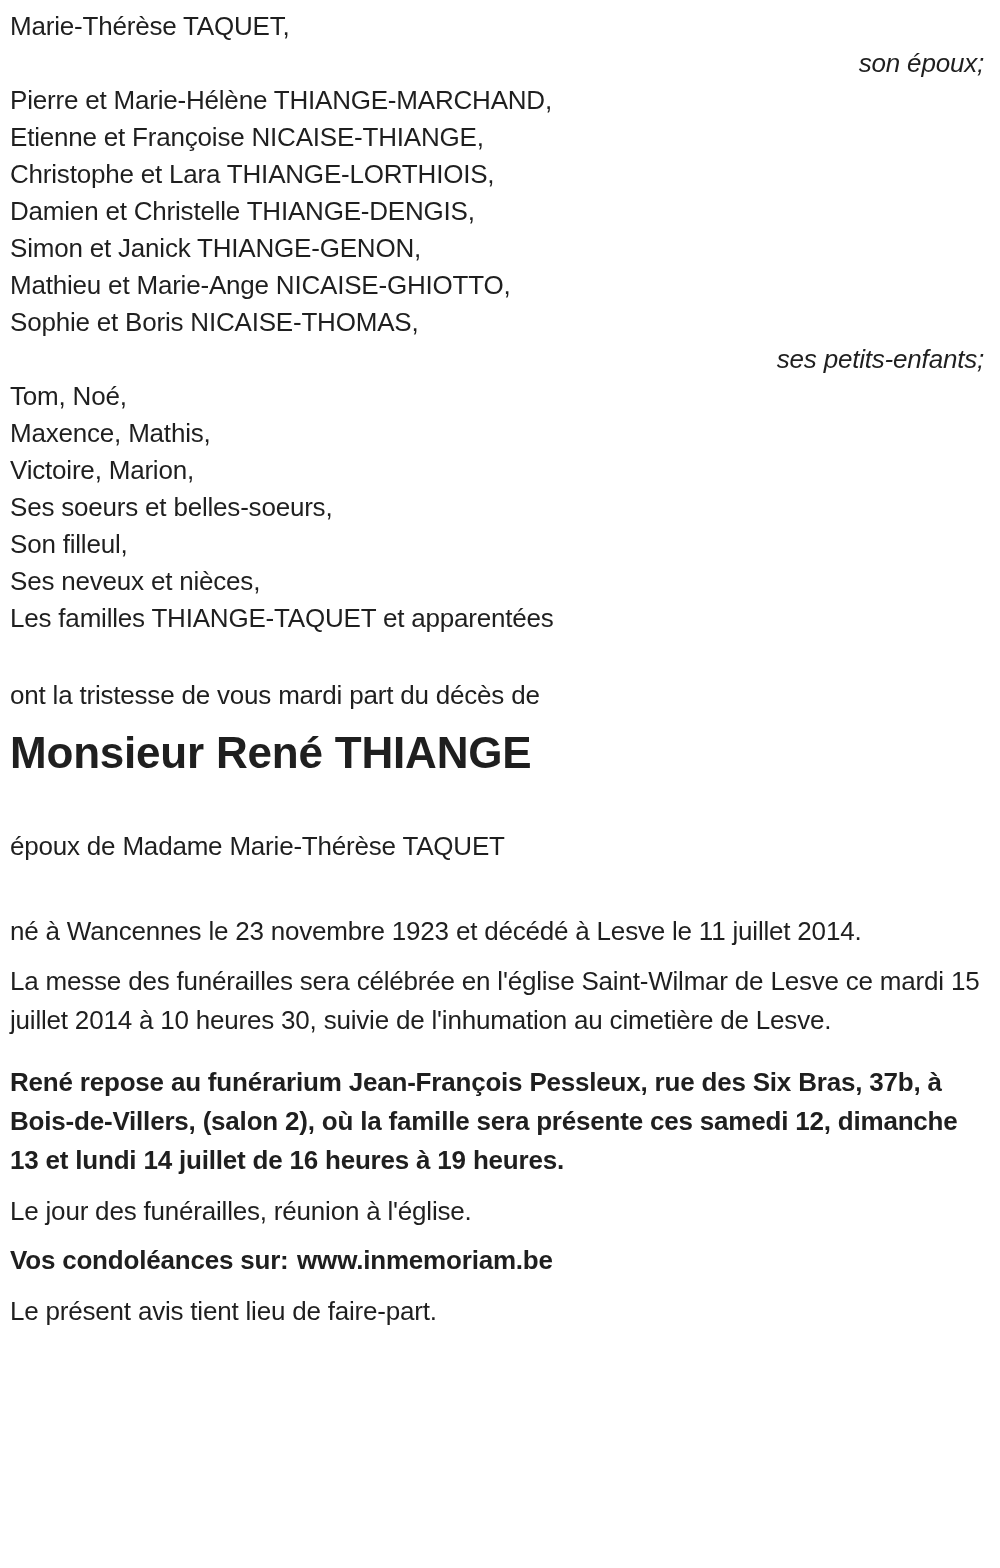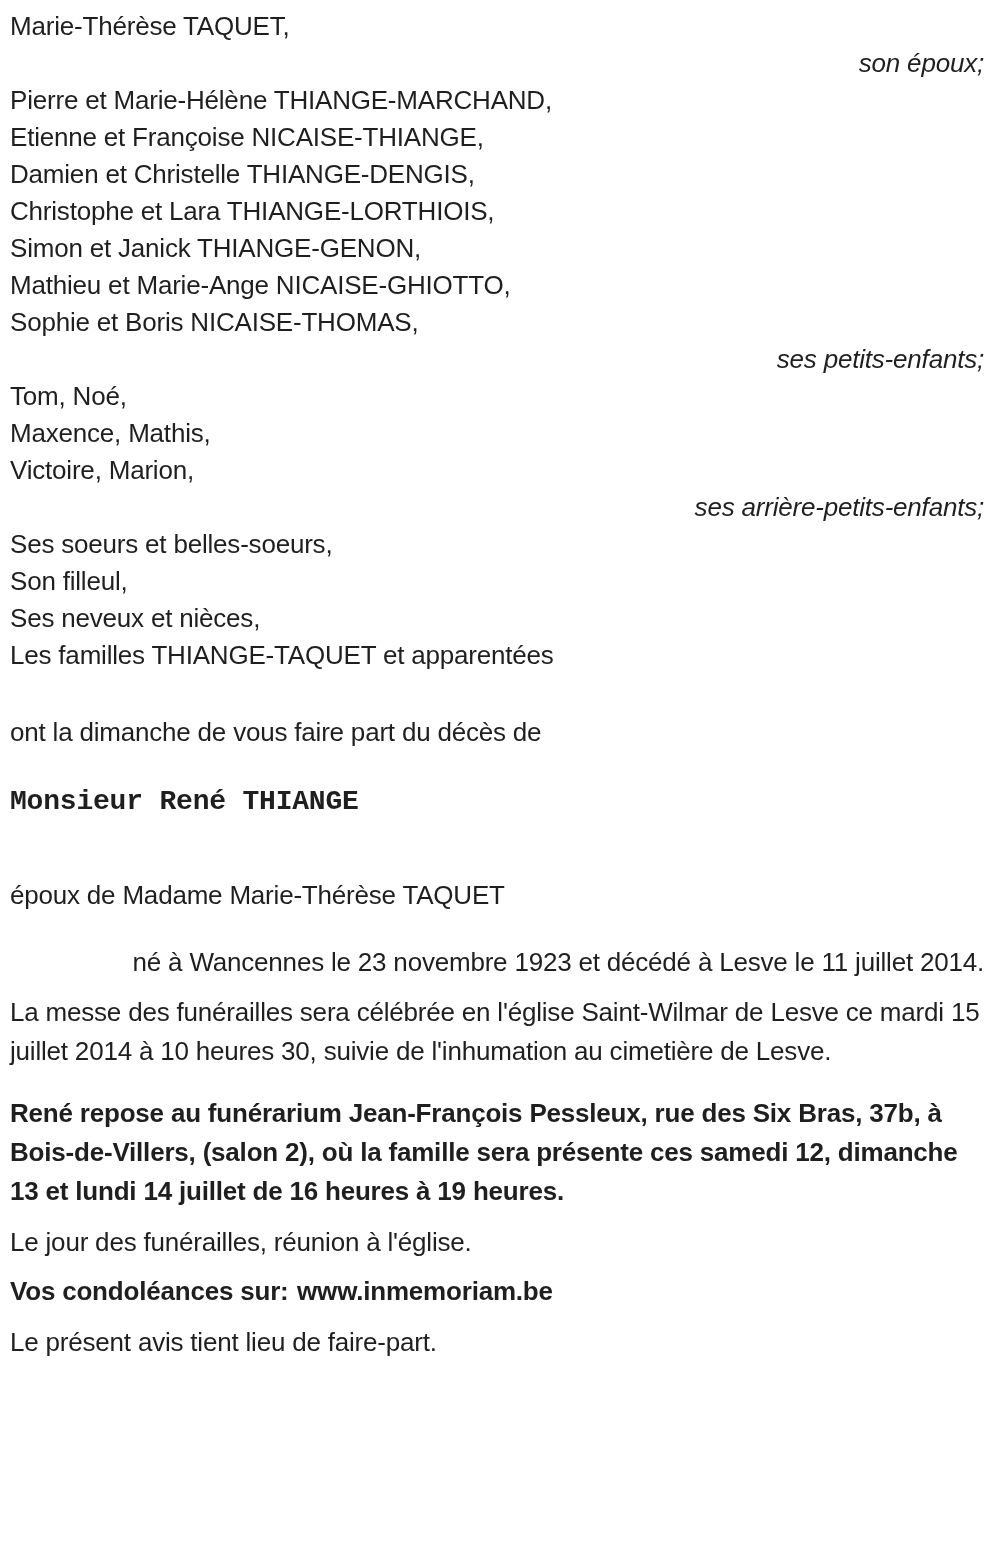--- a/index.html
+++ b/index.html
@@ -27,61 +27,59 @@
   .relation-line {
     line-height: 37px;
     font-style: italic;
     text-align: right;
     width: 310px;
     margin-left: auto;
   }
   .para { line-height: 39px; }
   .intro       { margin-top: 40px; line-height: 37px; }
   .deceased    {
-    margin: 26px 0 0 0;
-    font-size: 28px;
+    margin: 14px 0 0 0;
+    font-size: 44px;
     font-weight: bold;
     line-height: 50px;
     letter-spacing: -0.2px;
-    font-family: Liberation Mono, monospace;
   }
   .spouse      { margin-top: 50px; line-height: 37px; }
-  .birth-death { margin-top: 30px; line-height: 37px; text-align: right; }
+  .birth-death { margin-top: 48px; line-height: 37px; }
   .funeral     { margin-top: 12px; }
   .repose      { margin-top: 23px; font-weight: bold; }
   .meeting     { margin-top: 12px; }
   .condolences { margin-top: 10px; font-weight: bold; }
   .closing     { margin-top: 12px; }
   .url { margin-left: 0.33em; }
 </style>
 </head>
 <body>
 
 <div class="mourners">
   <div class="name-line">Marie-Thérèse TAQUET,</div>
   <div class="relation-line">son époux;</div>
   <div class="name-line">Pierre et Marie-Hélène THIANGE-MARCHAND,</div>
   <div class="name-line">Etienne et Françoise NICAISE-THIANGE,</div>
+  <div class="name-line">Christophe et Lara THIANGE-LORTHIOIS,</div>
   <div class="name-line">Damien et Christelle THIANGE-DENGIS,</div>
-  <div class="name-line">Christophe et Lara THIANGE-LORTHIOIS,</div>
   <div class="name-line">Simon et Janick THIANGE-GENON,</div>
   <div class="name-line">Mathieu et Marie-Ange NICAISE-GHIOTTO,</div>
   <div class="name-line">Sophie et Boris NICAISE-THOMAS,</div>
   <div class="relation-line">ses petits-enfants;</div>
   <div class="name-line">Tom, Noé,</div>
   <div class="name-line">Maxence, Mathis,</div>
   <div class="name-line">Victoire, Marion,</div>
-  <div class="relation-line">ses arrière-petits-enfants;</div>
   <div class="name-line">Ses soeurs et belles-soeurs,</div>
   <div class="name-line">Son filleul,</div>
   <div class="name-line">Ses neveux et nièces,</div>
   <div class="name-line">Les familles THIANGE-TAQUET et apparentées</div>
 </div>
 
-<div class="intro para">ont la dimanche de vous faire part du décès de</div>
+<div class="intro para">ont la tristesse de vous mardi part du décès de</div>
 
 <h1 class="deceased">Monsieur René THIANGE</h1>
 
 <div class="spouse para">époux de Madame Marie-Thérèse TAQUET</div>
 
 <div class="birth-death para">né à Wancennes le 23 novembre 1923 et décédé à Lesve le 11 juillet 2014.</div>
 
 <div class="funeral para">La messe des funérailles sera célébrée en l'église Saint-Wilmar de Lesve ce mardi 15 juillet 2014 à 10 heures 30, suivie de l'inhumation au cimetière de Lesve.</div>
 
 <div class="repose para">René repose au funérarium Jean-François Pessleux, rue des Six Bras, 37b, à Bois-de-Villers, (salon 2), où la famille sera présente ces samedi 12, dimanche 13 et lundi 14 juillet de 16 heures à 19 heures.</div>

